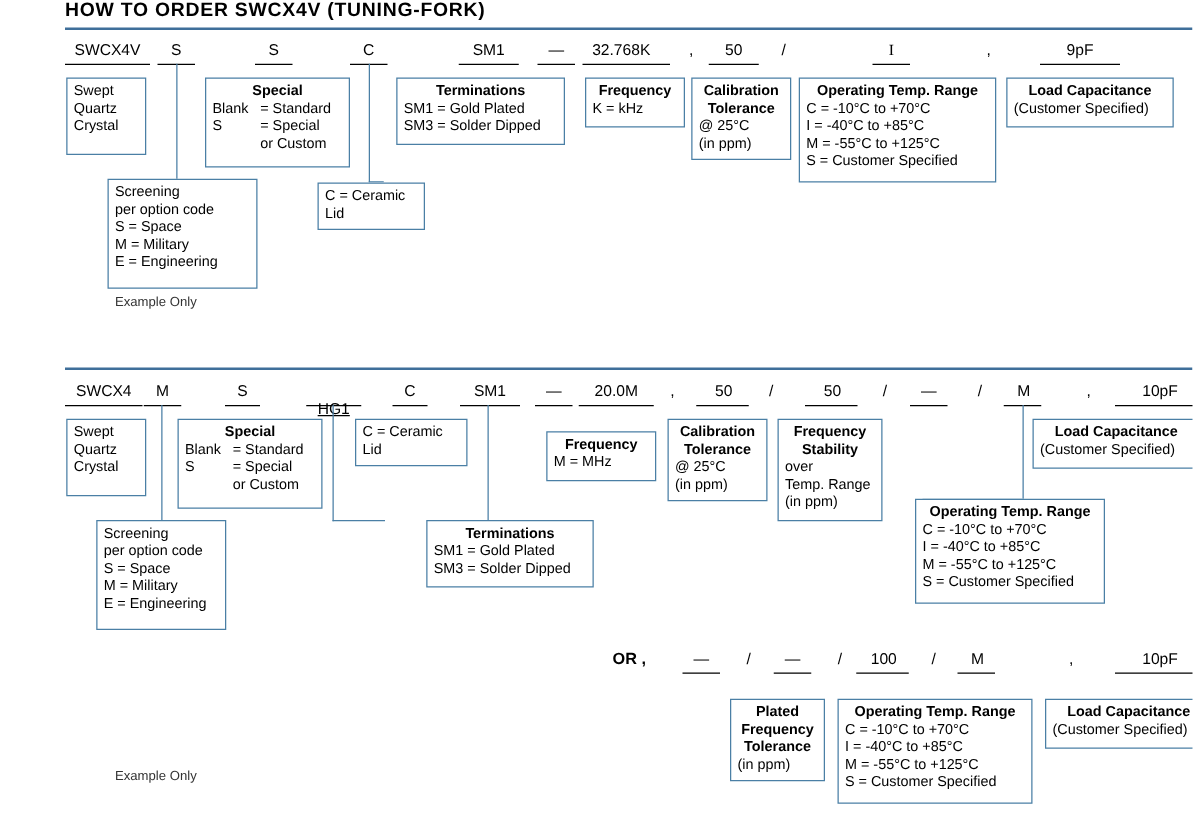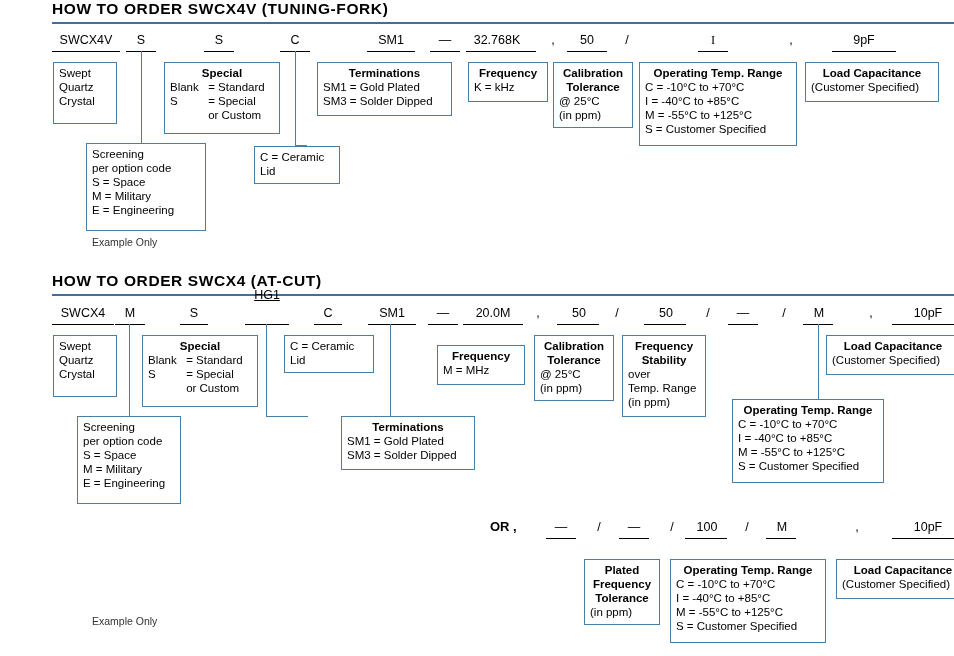--- a/index.html
+++ b/index.html
@@ -177,27 +177,26 @@
     <span class="lft">E  =  Engineering</span>
   </div>
 
   <div class="box" style="left:228px;top:146px;width:86px;height:38px;">
     <span class="lft">C  =  Ceramic</span>
     <span class="lft">Lid</span>
   </div>
 
   <div class="example" style="left:26px;top:236px;">Example Only</div>
 
-  <div class="sec-title" style="left:26px;top:272px;">HOW TO ORDER SWCX4 (AT-CUT)</div>
   <div class="rule" style="left:26px;top:294px;width:902px;"></div>
 
   <div class="code" style="left:26px;top:306px;width:62px;">SWCX4</div>
   <div class="code" style="left:92px;top:306px;width:24px;">M</div>
   <div class="code" style="left:157px;top:306px;width:22px;">S</div>
-  <div class="code" style="left:222px;top:288px;width:38px;text-decoration:underline;">HG1</div>
+  <div class="code" style="left:222px;top:320px;width:38px;text-decoration:underline;">HG1</div>
   <div class="code" style="left:291px;top:306px;width:22px;">C</div>
   <div class="code" style="left:346px;top:306px;width:40px;">SM1</div>
   <div class="code" style="left:406px;top:306px;width:22px;">—</div>
   <div class="code" style="left:436px;top:306px;width:62px;">20.0M</div>
   <div class="code" style="left:507px;top:306px;width:10px;">,</div>
   <div class="code" style="left:535px;top:306px;width:36px;">50</div>
   <div class="code" style="left:585px;top:306px;width:12px;">/</div>
   <div class="code" style="left:622px;top:306px;width:36px;">50</div>
   <div class="code" style="left:676px;top:306px;width:12px;">/</div>
   <div class="code" style="left:706px;top:306px;width:22px;">—</div>

